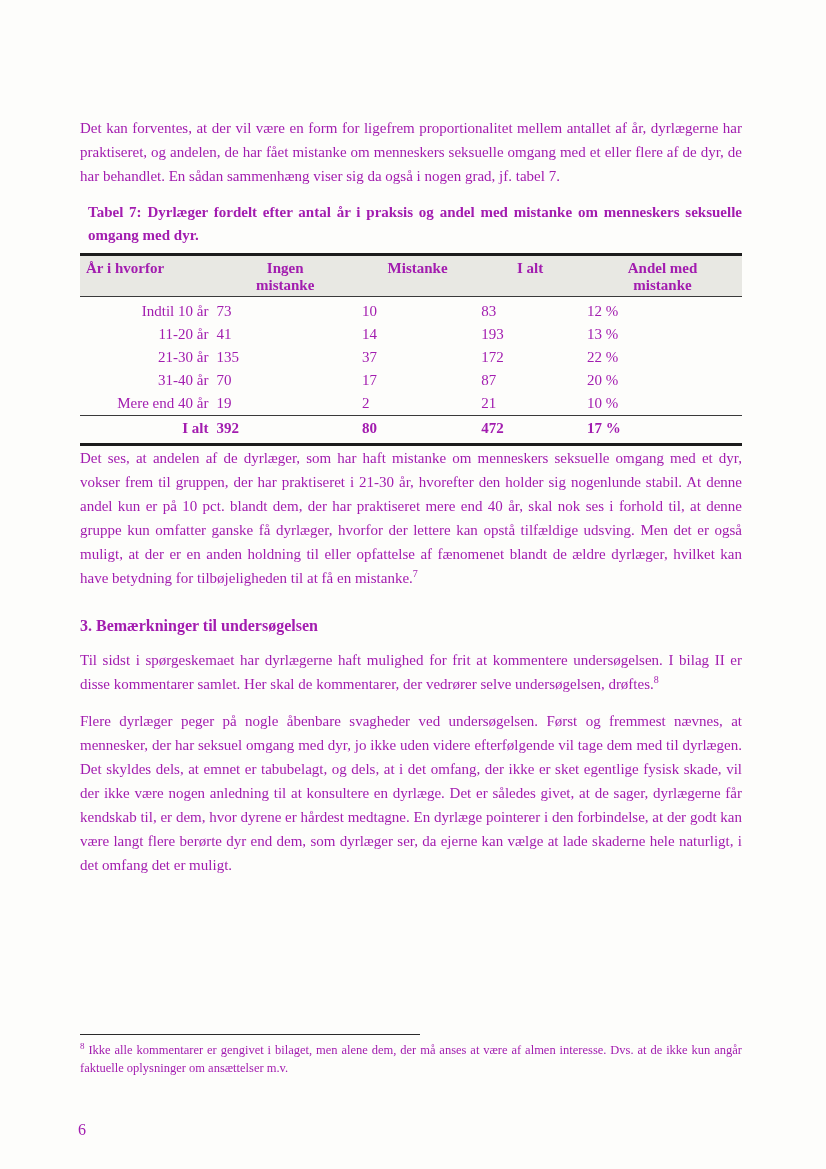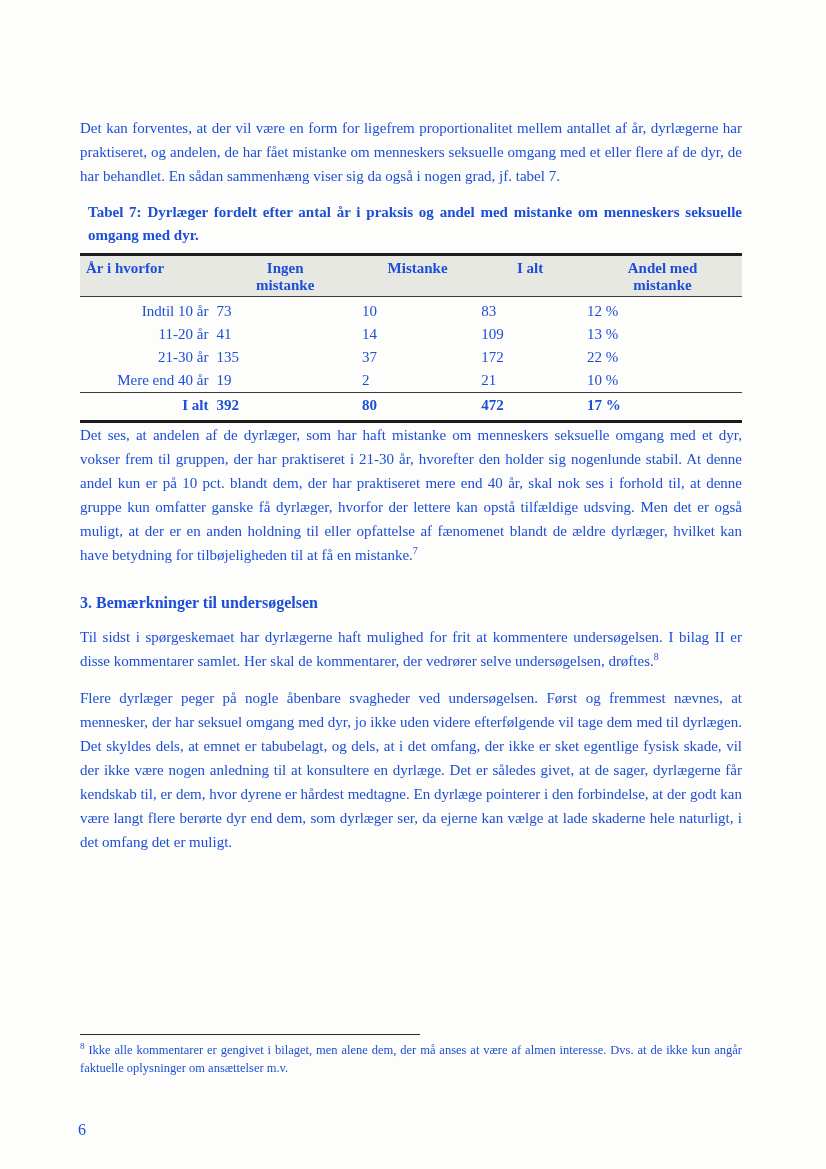--- a/index.html
+++ b/index.html
@@ -5,21 +5,21 @@
   html, body {
     margin: 0;
     padding: 0;
     background: #ffffff;
   }
   .page {
     position: relative;
     width: 826px;
     height: 1169px;
     background: #fdfdfb;
-    color: #1d4ed8;
+    color: #a21caf;
     font-family: "Liberation Serif", "DejaVu Serif", serif;
     box-sizing: border-box;
     padding: 116px 84px 0 80px;
     overflow: hidden;
   }
   p.body-text {
     font-size: 15px;
     line-height: 1.6;
     text-align: justify;
     margin: 0 0 13px 0;
@@ -133,29 +133,36 @@
         <td class="left">Indtil 10 år</td>
         <td>73</td>
         <td>10</td>
         <td>83</td>
         <td>12 %</td>
       </tr>
       <tr>
         <td class="left">11-20 år</td>
         <td>41</td>
         <td>14</td>
-        <td>109</td>
+        <td>193</td>
         <td>13 %</td>
       </tr>
       <tr>
         <td class="left">21-30 år</td>
         <td>135</td>
         <td>37</td>
         <td>172</td>
         <td>22 %</td>
+      </tr>
+      <tr>
+        <td class="left">31-40 år</td>
+        <td>70</td>
+        <td>17</td>
+        <td>87</td>
+        <td>20 %</td>
       </tr>
       <tr>
         <td class="left">Mere end 40 år</td>
         <td>19</td>
         <td>2</td>
         <td>21</td>
         <td>10 %</td>
       </tr>
       <tr class="total">
         <td class="left">I alt</td>

